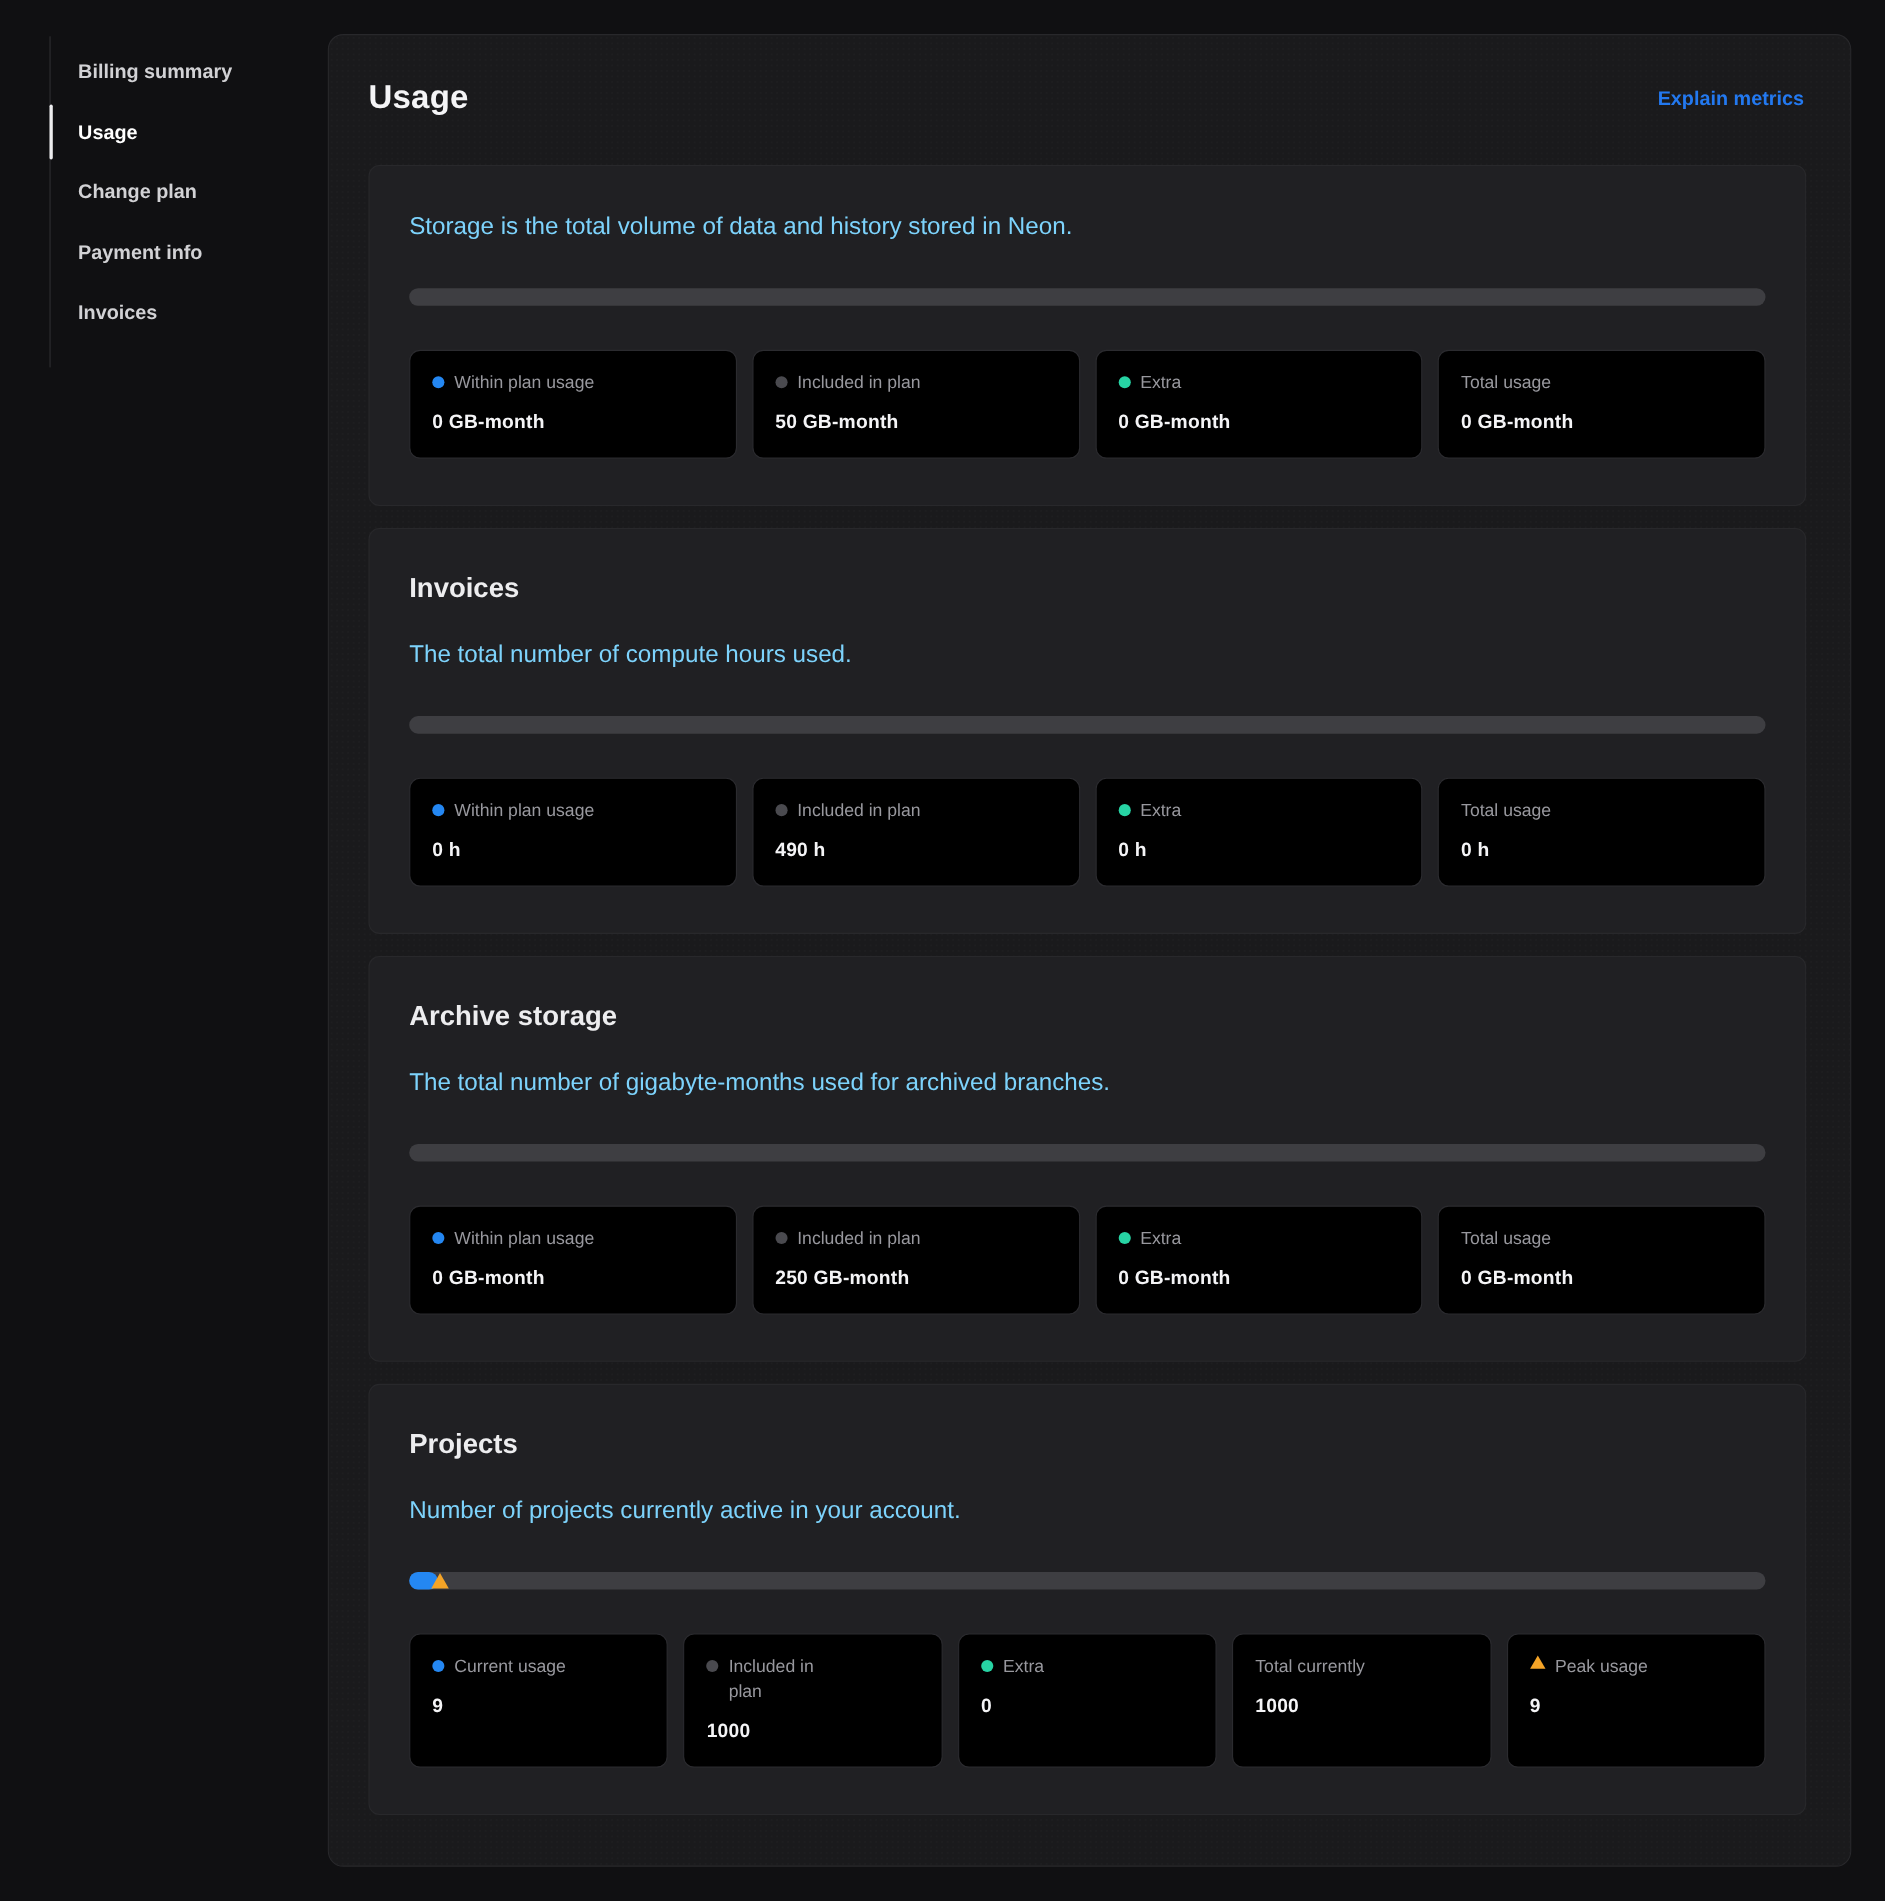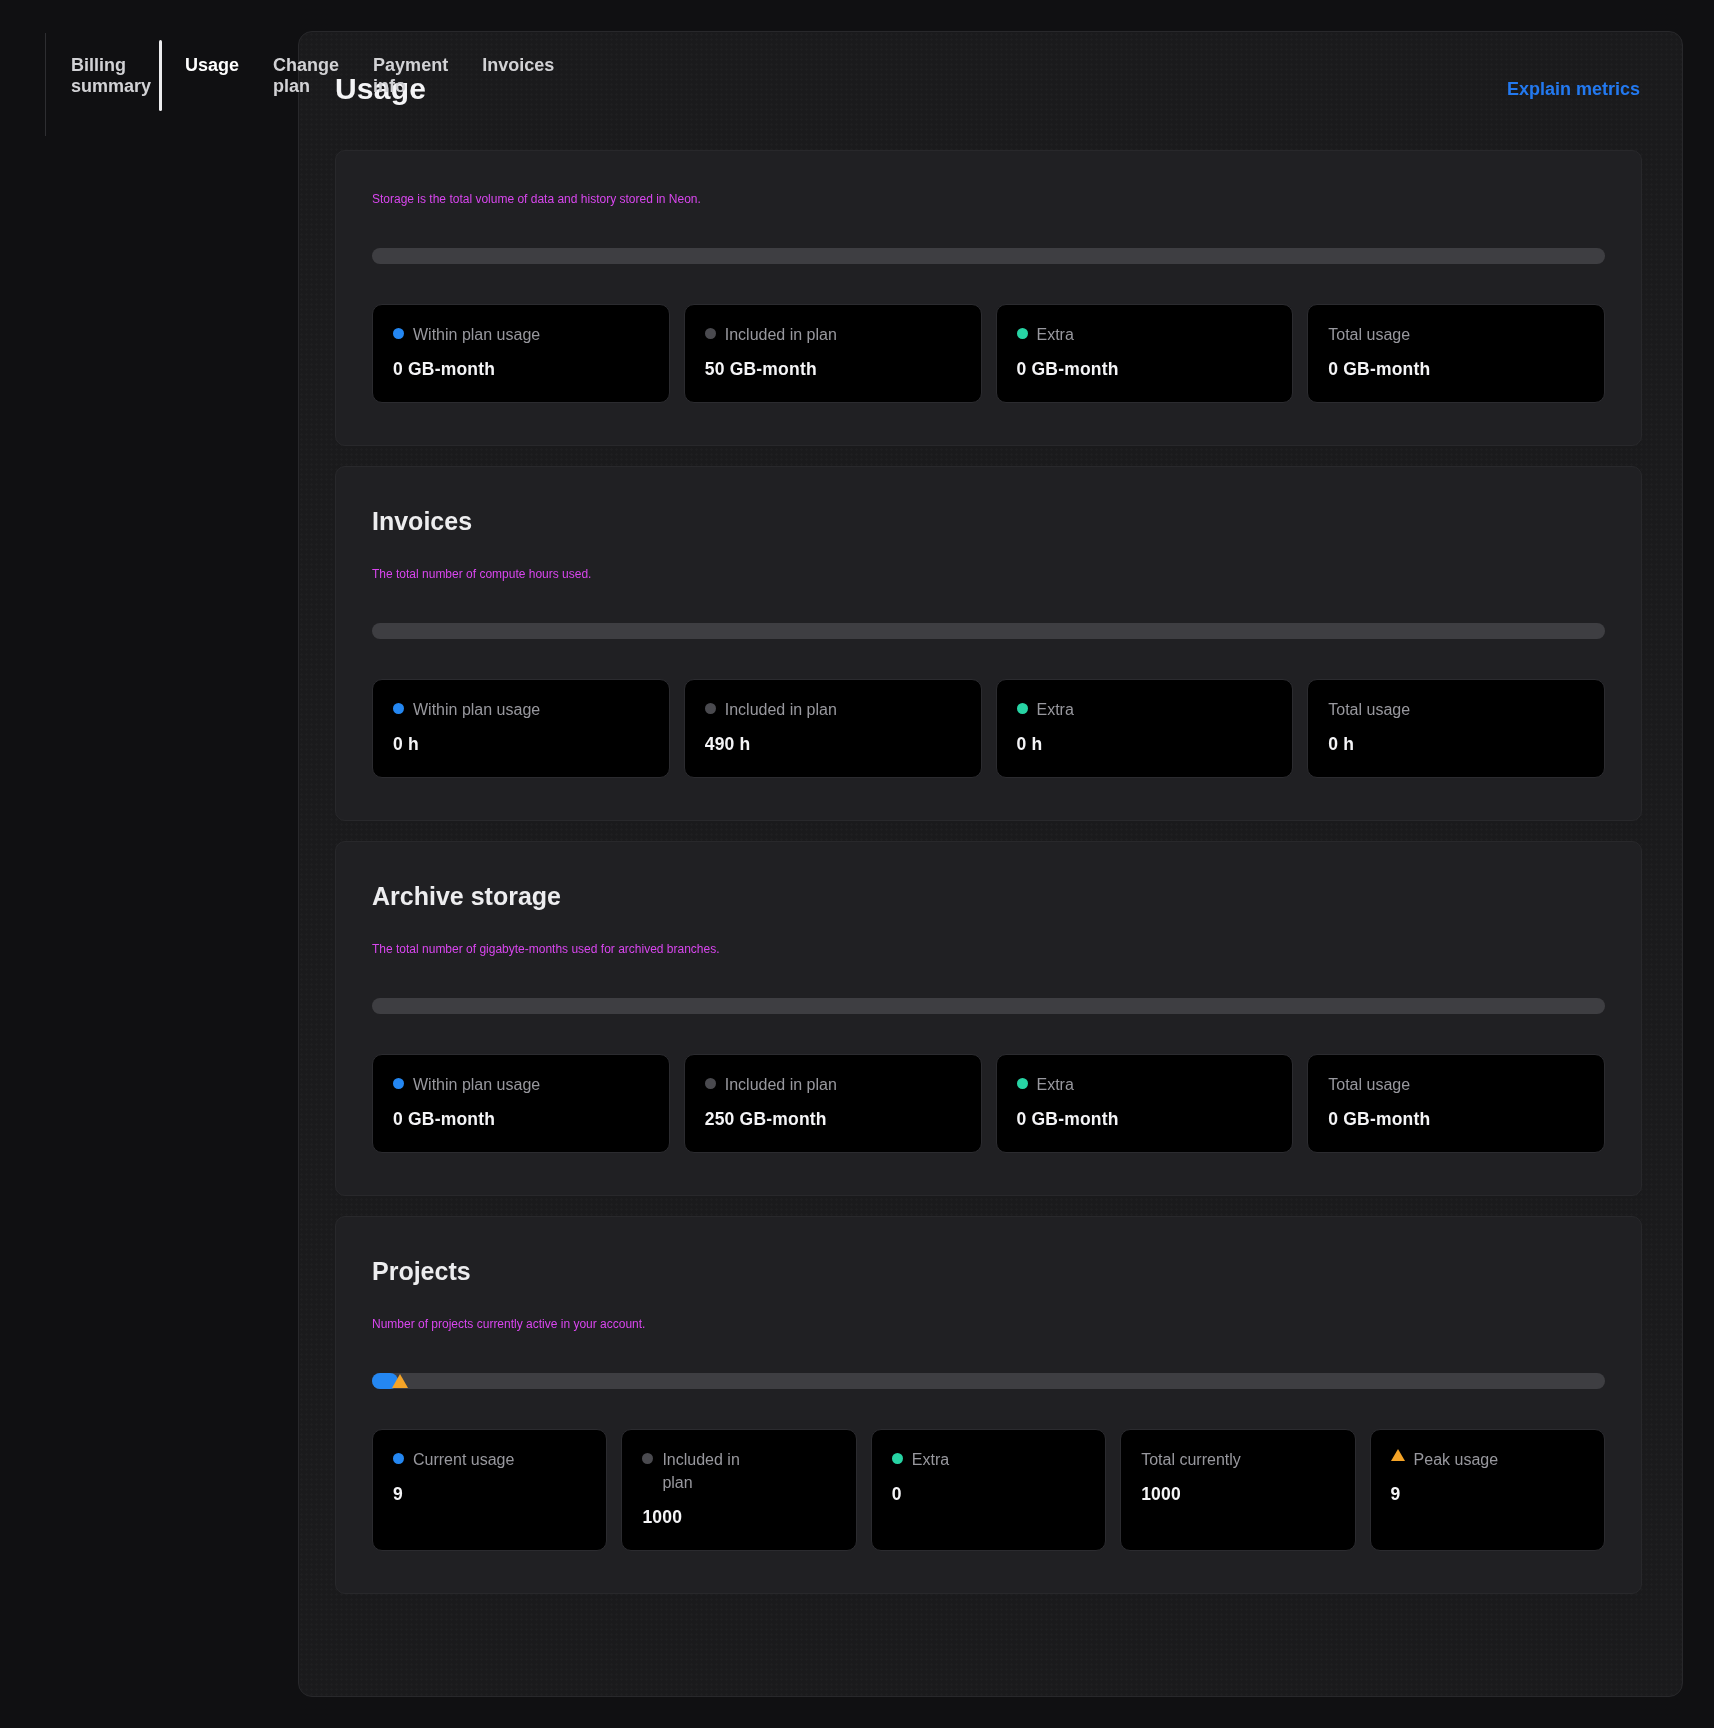--- a/index.html
+++ b/index.html
@@ -9,21 +9,21 @@
     background:#101012;
     font-family:"Liberation Sans", sans-serif;
     color:#e8e8ea;
     overflow:hidden;
   }
   .layout { display:flex; align-items:flex-start; padding:31px 31px 31px 45px; }
 
   
   .sidebar {
     width:253px; flex:0 0 253px;
-    display:flex; flex-direction:row; gap:34px;
+    display:flex; flex-direction:column; gap:34px;
     border-left:1px solid #2e2e31;
     padding:22px 0 40px 25px;
     margin-top:2px;
   }
   .nav-item {
     font-size:18px; font-weight:600; color:#d2d2d5;
     text-decoration:none; cursor:pointer; line-height:1.15;
     position:relative; width:fit-content;
   }
   .nav-item.active { color:#ffffff; }
@@ -49,21 +49,21 @@
   
   .section {
     background:#202023;
     border:1px solid #28282b;
     border-radius:10px;
     padding:40px 36px 42px;
     margin-bottom:20px;
   }
   .section:last-child { margin-bottom:0; }
   .section-title { margin:0 0 30px; font-size:25px; font-weight:600; color:#ededef; }
-  .section-desc { margin:0 0 40px; font-size:12px; font-weight:400; color:#d946ef; line-height:1.4; }
+  .section-desc { margin:0 0 40px; font-size:22px; font-weight:400; color:#7dd3fc; line-height:1.4; }
 
   .usage-bar {
     position:relative; height:16px; border-radius:9px;
     background:#3e3e42; margin-bottom:40px;
   }
   .usage-bar .fill {
     position:absolute; left:0; top:0; height:16px;
     background:#2487f2; border-radius:9px;
   }
   .usage-bar .peak-marker {

